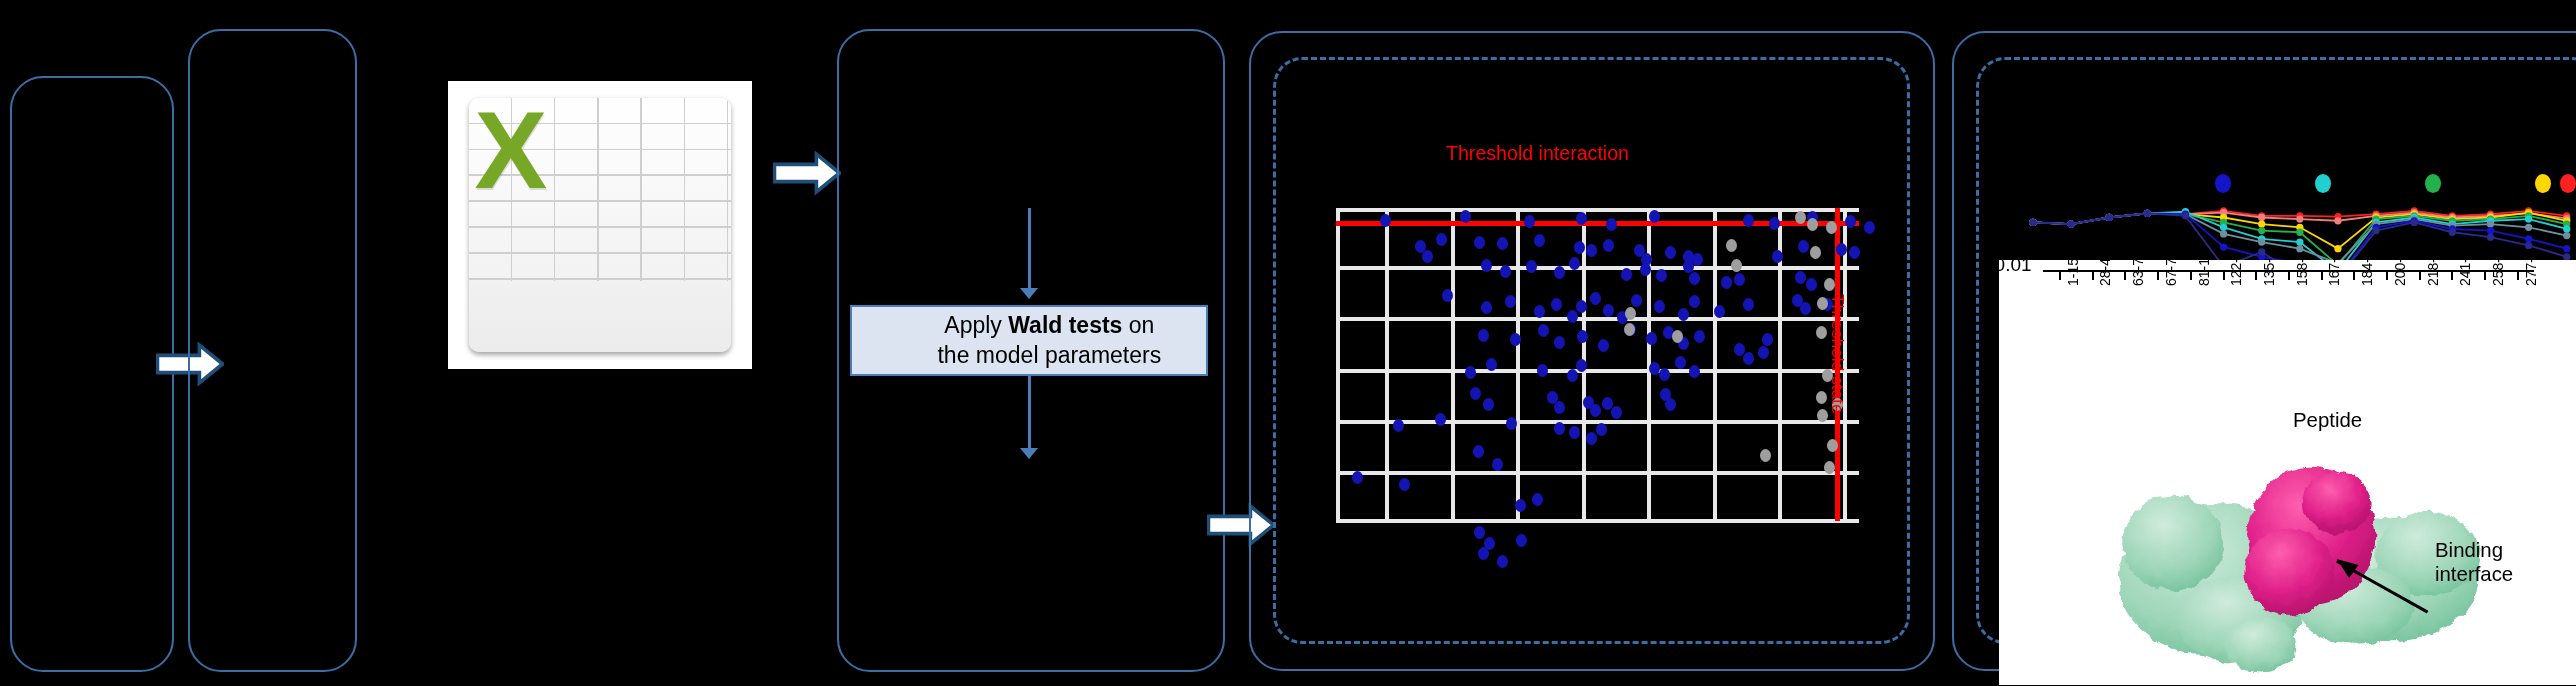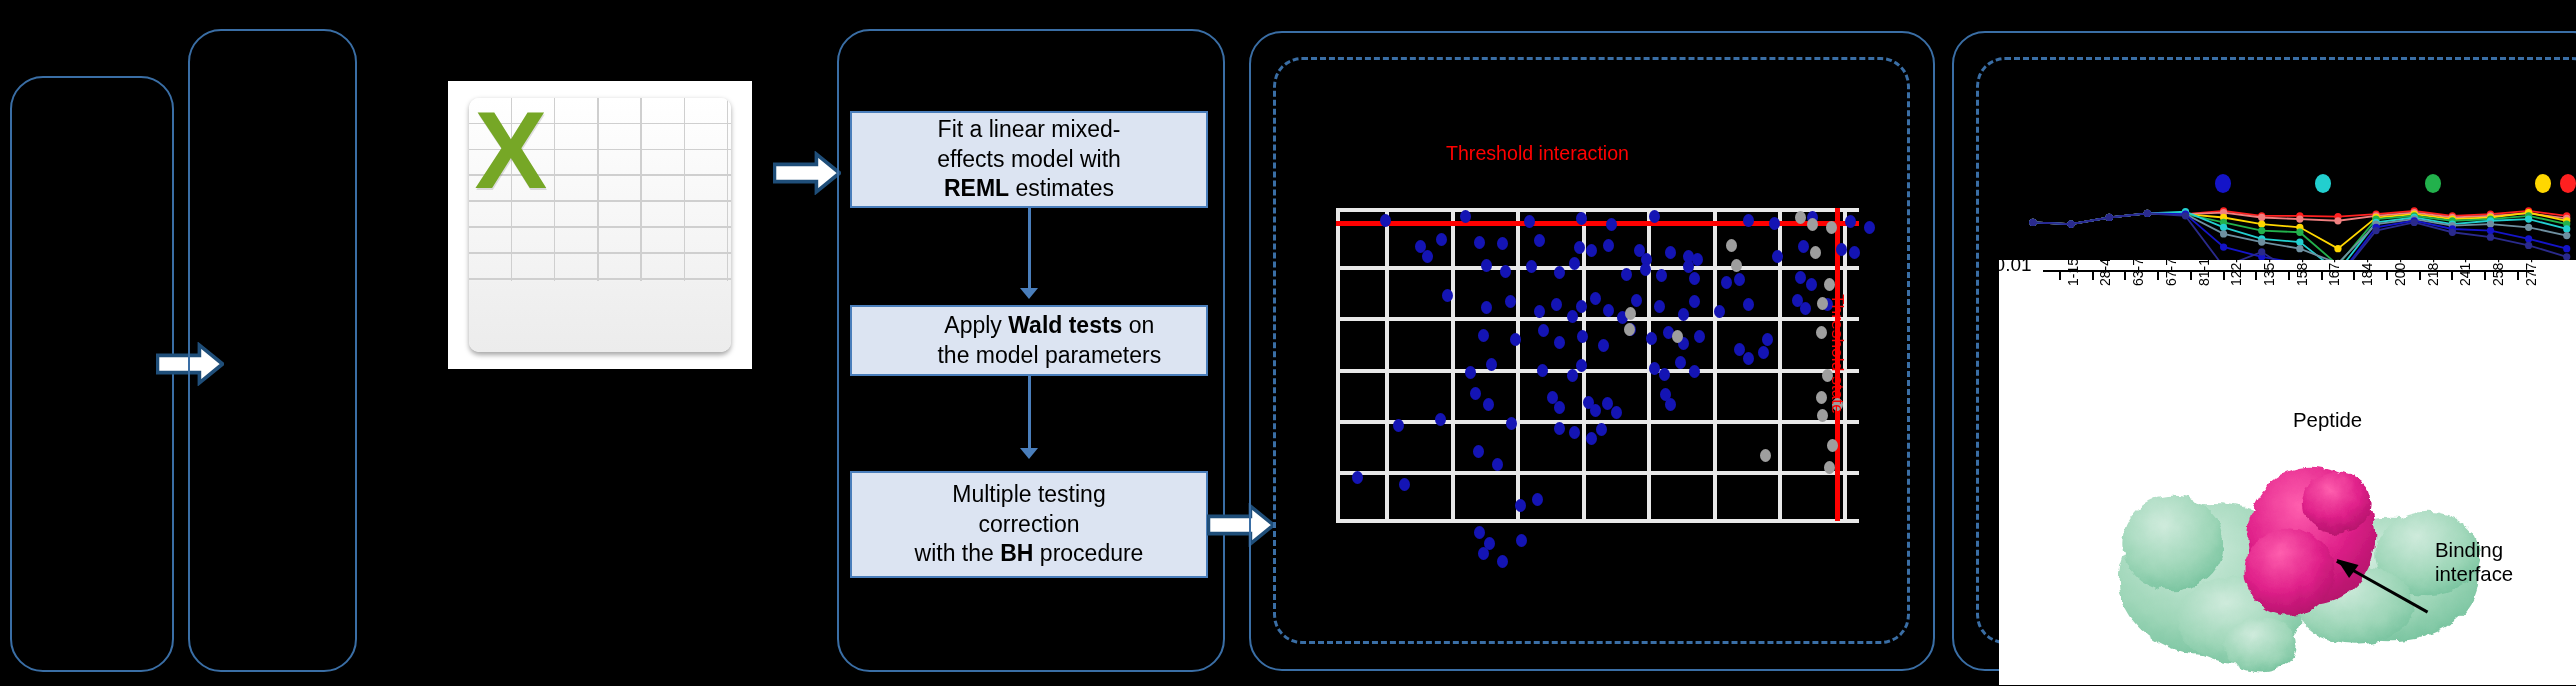--- a/index.html
+++ b/index.html
@@ -181,35 +181,29 @@
   </div>
 
   <div class="arrow" style="left:773px; top:151px; width:68px; height:44px;">
     <svg width="68" height="44" viewBox="0 0 94 60">
       <path d="M2,18 L60,18 L60,4 L92,30 L60,56 L60,42 L2,42 Z" fill="#ffffff" stroke="#1F4E79" stroke-width="5" stroke-linejoin="miter"></path>
     </svg>
   </div>
 
   <div class="panel" style="left:837px; top:29px; width:388px; height:643px;"></div>
 
-  <div class="procbox" style="left:850px; top:111px; width:358px; height:97px;">
-    <span>Fit a linear mixed-<br>effects model with<br><b>REML</b> estimates</span>
-  </div>
   <div class="vconn" style="left:1028px; top:208px; height:87px;"></div>
   <div class="vtip" style="left:1020px; top:288px;"></div>
 
   <div class="procbox" style="left:850px; top:305px; width:358px; height:71px;padding-left:48px;">
     <span>Apply <b>Wald tests</b> on<br>the model parameters</span>
   </div>
   <div class="vconn" style="left:1028px; top:375px; height:80px;"></div>
   <div class="vtip" style="left:1020px; top:448px;"></div>
 
-  <div class="procbox" style="left:850px; top:471px; width:358px; height:107px;">
-    <span>Multiple testing<br>correction<br>with the <b>BH</b> procedure</span>
-  </div>
 
   <div class="arrow" style="left:1207px; top:503px; width:68px; height:44px;">
     <svg width="68" height="44" viewBox="0 0 94 60">
       <path d="M2,18 L60,18 L60,4 L92,30 L60,56 L60,42 L2,42 Z" fill="#ffffff" stroke="#1F4E79" stroke-width="5" stroke-linejoin="miter"></path>
     </svg>
   </div>
 
   <div class="panel" style="left:1249px; top:30.5px; width:686px; height:640px;"></div>
   <div class="panel dashed" style="left:1273px; top:57px; width:637px; height:587px;"></div>
 

